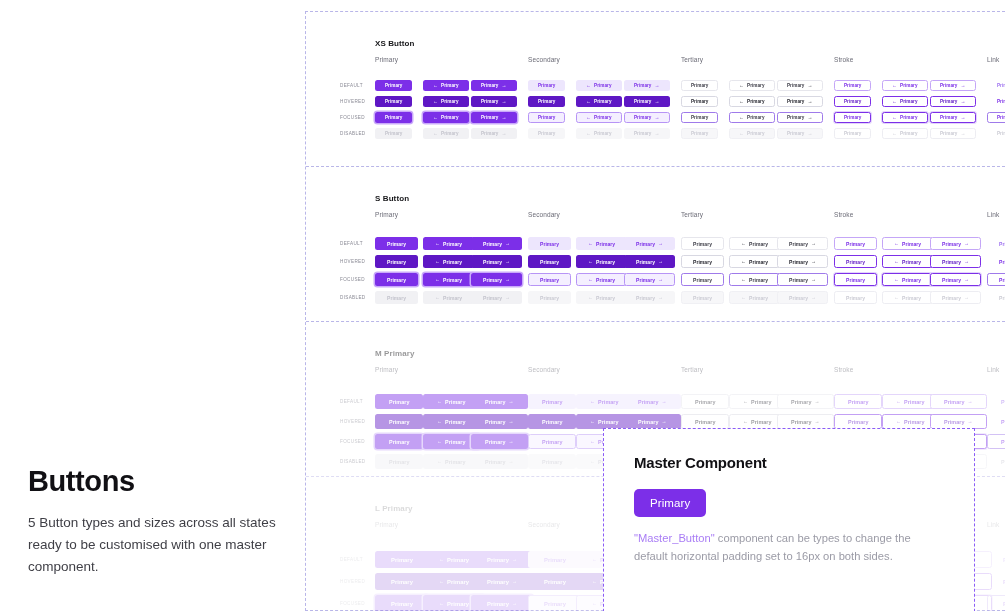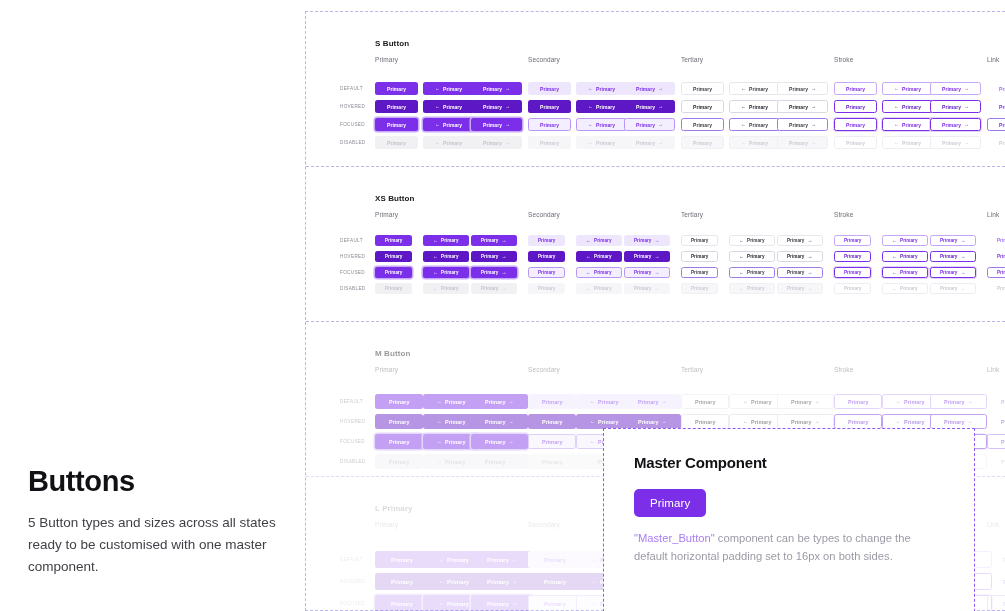--- a/index.html
+++ b/index.html
@@ -137,20 +137,222 @@
 <body>
 
 <div class="page">
 
   <div class="info-panel">
     <div class="info-title">Buttons</div>
     <div class="info-desc">5 Button types and sizes across all states ready to be customised with one master component.</div>
   </div>
 
   <div class="canvas" id="canvas">
+      <div class="section sec-xs " style="height: 155px;">
+        <div class="sec-title">XS Button</div>
+        <div class="grid">
+          <div class="col-head" style="left: 69px; top: 0px;">Primary</div>
+          <div class="col-head" style="left: 222px; top: 0px;">Secondary</div>
+          <div class="col-head" style="left: 375px; top: 0px;">Tertiary</div>
+          <div class="col-head" style="left: 528px; top: 0px;">Stroke</div>
+          <div class="col-head" style="left: 681px; top: 0px;">Link</div>
+          <div class="state-label" style="top: 26.5px;">DEFAULT</div>
+          <div class="btn v-primary s-default" style="left: 69px; top: 24px; height: 11px; font-size: 4.6px; padding: 0px 9px; min-width: 34px;">
+            <span>Primary</span>
+          </div>
+          <div class="btn v-primary s-default" style="left: 117px; top: 24px; height: 11px; font-size: 4.6px; padding: 0px 9px; min-width: 34px;">
+            <span class="ico">←</span>
+            <span>Primary</span>
+          </div>
+          <div class="btn v-primary s-default" style="left: 165px; top: 24px; height: 11px; font-size: 4.6px; padding: 0px 9px; min-width: 34px;">
+            <span>Primary</span>
+            <span class="ico">→</span>
+          </div>
+          <div class="btn v-secondary s-default" style="left: 222px; top: 24px; height: 11px; font-size: 4.6px; padding: 0px 9px; min-width: 34px;">
+            <span>Primary</span>
+          </div>
+          <div class="btn v-secondary s-default" style="left: 270px; top: 24px; height: 11px; font-size: 4.6px; padding: 0px 9px; min-width: 34px;">
+            <span class="ico">←</span>
+            <span>Primary</span>
+          </div>
+          <div class="btn v-secondary s-default" style="left: 318px; top: 24px; height: 11px; font-size: 4.6px; padding: 0px 9px; min-width: 34px;">
+            <span>Primary</span>
+            <span class="ico">→</span>
+          </div>
+          <div class="btn v-tertiary s-default" style="left: 375px; top: 24px; height: 11px; font-size: 4.6px; padding: 0px 9px; min-width: 34px;">
+            <span>Primary</span>
+          </div>
+          <div class="btn v-tertiary s-default" style="left: 423px; top: 24px; height: 11px; font-size: 4.6px; padding: 0px 9px; min-width: 34px;">
+            <span class="ico">←</span>
+            <span>Primary</span>
+          </div>
+          <div class="btn v-tertiary s-default" style="left: 471px; top: 24px; height: 11px; font-size: 4.6px; padding: 0px 9px; min-width: 34px;">
+            <span>Primary</span>
+            <span class="ico">→</span>
+          </div>
+          <div class="btn v-stroke s-default" style="left: 528px; top: 24px; height: 11px; font-size: 4.6px; padding: 0px 9px; min-width: 34px;">
+            <span>Primary</span>
+          </div>
+          <div class="btn v-stroke s-default" style="left: 576px; top: 24px; height: 11px; font-size: 4.6px; padding: 0px 9px; min-width: 34px;">
+            <span class="ico">←</span>
+            <span>Primary</span>
+          </div>
+          <div class="btn v-stroke s-default" style="left: 624px; top: 24px; height: 11px; font-size: 4.6px; padding: 0px 9px; min-width: 34px;">
+            <span>Primary</span>
+            <span class="ico">→</span>
+          </div>
+          <div class="btn v-link s-default" style="left: 681px; top: 24px; height: 11px; font-size: 4.6px; padding: 0px 9px; min-width: 34px;">
+            <span>Primary</span>
+          </div>
+          <div class="state-label" style="top: 42.5px;">HOVERED</div>
+          <div class="btn v-primary s-hovered" style="left: 69px; top: 40px; height: 11px; font-size: 4.6px; padding: 0px 9px; min-width: 34px;">
+            <span>Primary</span>
+          </div>
+          <div class="btn v-primary s-hovered" style="left: 117px; top: 40px; height: 11px; font-size: 4.6px; padding: 0px 9px; min-width: 34px;">
+            <span class="ico">←</span>
+            <span>Primary</span>
+          </div>
+          <div class="btn v-primary s-hovered" style="left: 165px; top: 40px; height: 11px; font-size: 4.6px; padding: 0px 9px; min-width: 34px;">
+            <span>Primary</span>
+            <span class="ico">→</span>
+          </div>
+          <div class="btn v-secondary s-hovered" style="left: 222px; top: 40px; height: 11px; font-size: 4.6px; padding: 0px 9px; min-width: 34px;">
+            <span>Primary</span>
+          </div>
+          <div class="btn v-secondary s-hovered" style="left: 270px; top: 40px; height: 11px; font-size: 4.6px; padding: 0px 9px; min-width: 34px;">
+            <span class="ico">←</span>
+            <span>Primary</span>
+          </div>
+          <div class="btn v-secondary s-hovered" style="left: 318px; top: 40px; height: 11px; font-size: 4.6px; padding: 0px 9px; min-width: 34px;">
+            <span>Primary</span>
+            <span class="ico">→</span>
+          </div>
+          <div class="btn v-tertiary s-hovered" style="left: 375px; top: 40px; height: 11px; font-size: 4.6px; padding: 0px 9px; min-width: 34px;">
+            <span>Primary</span>
+          </div>
+          <div class="btn v-tertiary s-hovered" style="left: 423px; top: 40px; height: 11px; font-size: 4.6px; padding: 0px 9px; min-width: 34px;">
+            <span class="ico">←</span>
+            <span>Primary</span>
+          </div>
+          <div class="btn v-tertiary s-hovered" style="left: 471px; top: 40px; height: 11px; font-size: 4.6px; padding: 0px 9px; min-width: 34px;">
+            <span>Primary</span>
+            <span class="ico">→</span>
+          </div>
+          <div class="btn v-stroke s-hovered" style="left: 528px; top: 40px; height: 11px; font-size: 4.6px; padding: 0px 9px; min-width: 34px;">
+            <span>Primary</span>
+          </div>
+          <div class="btn v-stroke s-hovered" style="left: 576px; top: 40px; height: 11px; font-size: 4.6px; padding: 0px 9px; min-width: 34px;">
+            <span class="ico">←</span>
+            <span>Primary</span>
+          </div>
+          <div class="btn v-stroke s-hovered" style="left: 624px; top: 40px; height: 11px; font-size: 4.6px; padding: 0px 9px; min-width: 34px;">
+            <span>Primary</span>
+            <span class="ico">→</span>
+          </div>
+          <div class="btn v-link s-hovered" style="left: 681px; top: 40px; height: 11px; font-size: 4.6px; padding: 0px 9px; min-width: 34px;">
+            <span>Primary</span>
+          </div>
+          <div class="state-label" style="top: 58.5px;">FOCUSED</div>
+          <div class="btn v-primary s-focused" style="left: 69px; top: 56px; height: 11px; font-size: 4.6px; padding: 0px 9px; min-width: 34px;">
+            <span>Primary</span>
+          </div>
+          <div class="btn v-primary s-focused" style="left: 117px; top: 56px; height: 11px; font-size: 4.6px; padding: 0px 9px; min-width: 34px;">
+            <span class="ico">←</span>
+            <span>Primary</span>
+          </div>
+          <div class="btn v-primary s-focused" style="left: 165px; top: 56px; height: 11px; font-size: 4.6px; padding: 0px 9px; min-width: 34px;">
+            <span>Primary</span>
+            <span class="ico">→</span>
+          </div>
+          <div class="btn v-secondary s-focused" style="left: 222px; top: 56px; height: 11px; font-size: 4.6px; padding: 0px 9px; min-width: 34px;">
+            <span>Primary</span>
+          </div>
+          <div class="btn v-secondary s-focused" style="left: 270px; top: 56px; height: 11px; font-size: 4.6px; padding: 0px 9px; min-width: 34px;">
+            <span class="ico">←</span>
+            <span>Primary</span>
+          </div>
+          <div class="btn v-secondary s-focused" style="left: 318px; top: 56px; height: 11px; font-size: 4.6px; padding: 0px 9px; min-width: 34px;">
+            <span>Primary</span>
+            <span class="ico">→</span>
+          </div>
+          <div class="btn v-tertiary s-focused" style="left: 375px; top: 56px; height: 11px; font-size: 4.6px; padding: 0px 9px; min-width: 34px;">
+            <span>Primary</span>
+          </div>
+          <div class="btn v-tertiary s-focused" style="left: 423px; top: 56px; height: 11px; font-size: 4.6px; padding: 0px 9px; min-width: 34px;">
+            <span class="ico">←</span>
+            <span>Primary</span>
+          </div>
+          <div class="btn v-tertiary s-focused" style="left: 471px; top: 56px; height: 11px; font-size: 4.6px; padding: 0px 9px; min-width: 34px;">
+            <span>Primary</span>
+            <span class="ico">→</span>
+          </div>
+          <div class="btn v-stroke s-focused" style="left: 528px; top: 56px; height: 11px; font-size: 4.6px; padding: 0px 9px; min-width: 34px;">
+            <span>Primary</span>
+          </div>
+          <div class="btn v-stroke s-focused" style="left: 576px; top: 56px; height: 11px; font-size: 4.6px; padding: 0px 9px; min-width: 34px;">
+            <span class="ico">←</span>
+            <span>Primary</span>
+          </div>
+          <div class="btn v-stroke s-focused" style="left: 624px; top: 56px; height: 11px; font-size: 4.6px; padding: 0px 9px; min-width: 34px;">
+            <span>Primary</span>
+            <span class="ico">→</span>
+          </div>
+          <div class="btn v-link s-focused" style="left: 681px; top: 56px; height: 11px; font-size: 4.6px; padding: 0px 9px; min-width: 34px;">
+            <span>Primary</span>
+          </div>
+          <div class="state-label" style="top: 74.5px;">DISABLED</div>
+          <div class="btn v-primary s-disabled" style="left: 69px; top: 72px; height: 11px; font-size: 4.6px; padding: 0px 9px; min-width: 34px;">
+            <span>Primary</span>
+          </div>
+          <div class="btn v-primary s-disabled" style="left: 117px; top: 72px; height: 11px; font-size: 4.6px; padding: 0px 9px; min-width: 34px;">
+            <span class="ico">←</span>
+            <span>Primary</span>
+          </div>
+          <div class="btn v-primary s-disabled" style="left: 165px; top: 72px; height: 11px; font-size: 4.6px; padding: 0px 9px; min-width: 34px;">
+            <span>Primary</span>
+            <span class="ico">→</span>
+          </div>
+          <div class="btn v-secondary s-disabled" style="left: 222px; top: 72px; height: 11px; font-size: 4.6px; padding: 0px 9px; min-width: 34px;">
+            <span>Primary</span>
+          </div>
+          <div class="btn v-secondary s-disabled" style="left: 270px; top: 72px; height: 11px; font-size: 4.6px; padding: 0px 9px; min-width: 34px;">
+            <span class="ico">←</span>
+            <span>Primary</span>
+          </div>
+          <div class="btn v-secondary s-disabled" style="left: 318px; top: 72px; height: 11px; font-size: 4.6px; padding: 0px 9px; min-width: 34px;">
+            <span>Primary</span>
+            <span class="ico">→</span>
+          </div>
+          <div class="btn v-tertiary s-disabled" style="left: 375px; top: 72px; height: 11px; font-size: 4.6px; padding: 0px 9px; min-width: 34px;">
+            <span>Primary</span>
+          </div>
+          <div class="btn v-tertiary s-disabled" style="left: 423px; top: 72px; height: 11px; font-size: 4.6px; padding: 0px 9px; min-width: 34px;">
+            <span class="ico">←</span>
+            <span>Primary</span>
+          </div>
+          <div class="btn v-tertiary s-disabled" style="left: 471px; top: 72px; height: 11px; font-size: 4.6px; padding: 0px 9px; min-width: 34px;">
+            <span>Primary</span>
+            <span class="ico">→</span>
+          </div>
+          <div class="btn v-stroke s-disabled" style="left: 528px; top: 72px; height: 11px; font-size: 4.6px; padding: 0px 9px; min-width: 34px;">
+            <span>Primary</span>
+          </div>
+          <div class="btn v-stroke s-disabled" style="left: 576px; top: 72px; height: 11px; font-size: 4.6px; padding: 0px 9px; min-width: 34px;">
+            <span class="ico">←</span>
+            <span>Primary</span>
+          </div>
+          <div class="btn v-stroke s-disabled" style="left: 624px; top: 72px; height: 11px; font-size: 4.6px; padding: 0px 9px; min-width: 34px;">
+            <span>Primary</span>
+            <span class="ico">→</span>
+          </div>
+          <div class="btn v-link s-disabled" style="left: 681px; top: 72px; height: 11px; font-size: 4.6px; padding: 0px 9px; min-width: 34px;">
+            <span>Primary</span>
+          </div>
+        </div>
+      </div>
       <div class="section sec-s " style="height: 155px;">
         <div class="sec-title">S Button</div>
         <div class="grid">
           <div class="col-head" style="left: 69px; top: 0px;">Primary</div>
           <div class="col-head" style="left: 222px; top: 0px;">Secondary</div>
           <div class="col-head" style="left: 375px; top: 0px;">Tertiary</div>
           <div class="col-head" style="left: 528px; top: 0px;">Stroke</div>
           <div class="col-head" style="left: 681px; top: 0px;">Link</div>
           <div class="state-label" style="top: 29.5px;">DEFAULT</div>
           <div class="btn v-primary s-default" style="left: 69px; top: 26px; height: 13px; font-size: 5px; padding: 0px 11px; min-width: 36px;">
@@ -339,224 +541,22 @@
           </div>
           <div class="btn v-stroke s-disabled" style="left: 624px; top: 80px; height: 13px; font-size: 5px; padding: 0px 11px; min-width: 36px;">
             <span>Primary</span>
             <span class="ico">→</span>
           </div>
           <div class="btn v-link s-disabled" style="left: 681px; top: 80px; height: 13px; font-size: 5px; padding: 0px 11px; min-width: 36px;">
             <span>Primary</span>
           </div>
         </div>
       </div>
-      <div class="section sec-xs " style="height: 155px;">
-        <div class="sec-title">XS Button</div>
-        <div class="grid">
-          <div class="col-head" style="left: 69px; top: 0px;">Primary</div>
-          <div class="col-head" style="left: 222px; top: 0px;">Secondary</div>
-          <div class="col-head" style="left: 375px; top: 0px;">Tertiary</div>
-          <div class="col-head" style="left: 528px; top: 0px;">Stroke</div>
-          <div class="col-head" style="left: 681px; top: 0px;">Link</div>
-          <div class="state-label" style="top: 26.5px;">DEFAULT</div>
-          <div class="btn v-primary s-default" style="left: 69px; top: 24px; height: 11px; font-size: 4.6px; padding: 0px 9px; min-width: 34px;">
-            <span>Primary</span>
-          </div>
-          <div class="btn v-primary s-default" style="left: 117px; top: 24px; height: 11px; font-size: 4.6px; padding: 0px 9px; min-width: 34px;">
-            <span class="ico">←</span>
-            <span>Primary</span>
-          </div>
-          <div class="btn v-primary s-default" style="left: 165px; top: 24px; height: 11px; font-size: 4.6px; padding: 0px 9px; min-width: 34px;">
-            <span>Primary</span>
-            <span class="ico">→</span>
-          </div>
-          <div class="btn v-secondary s-default" style="left: 222px; top: 24px; height: 11px; font-size: 4.6px; padding: 0px 9px; min-width: 34px;">
-            <span>Primary</span>
-          </div>
-          <div class="btn v-secondary s-default" style="left: 270px; top: 24px; height: 11px; font-size: 4.6px; padding: 0px 9px; min-width: 34px;">
-            <span class="ico">←</span>
-            <span>Primary</span>
-          </div>
-          <div class="btn v-secondary s-default" style="left: 318px; top: 24px; height: 11px; font-size: 4.6px; padding: 0px 9px; min-width: 34px;">
-            <span>Primary</span>
-            <span class="ico">→</span>
-          </div>
-          <div class="btn v-tertiary s-default" style="left: 375px; top: 24px; height: 11px; font-size: 4.6px; padding: 0px 9px; min-width: 34px;">
-            <span>Primary</span>
-          </div>
-          <div class="btn v-tertiary s-default" style="left: 423px; top: 24px; height: 11px; font-size: 4.6px; padding: 0px 9px; min-width: 34px;">
-            <span class="ico">←</span>
-            <span>Primary</span>
-          </div>
-          <div class="btn v-tertiary s-default" style="left: 471px; top: 24px; height: 11px; font-size: 4.6px; padding: 0px 9px; min-width: 34px;">
-            <span>Primary</span>
-            <span class="ico">→</span>
-          </div>
-          <div class="btn v-stroke s-default" style="left: 528px; top: 24px; height: 11px; font-size: 4.6px; padding: 0px 9px; min-width: 34px;">
-            <span>Primary</span>
-          </div>
-          <div class="btn v-stroke s-default" style="left: 576px; top: 24px; height: 11px; font-size: 4.6px; padding: 0px 9px; min-width: 34px;">
-            <span class="ico">←</span>
-            <span>Primary</span>
-          </div>
-          <div class="btn v-stroke s-default" style="left: 624px; top: 24px; height: 11px; font-size: 4.6px; padding: 0px 9px; min-width: 34px;">
-            <span>Primary</span>
-            <span class="ico">→</span>
-          </div>
-          <div class="btn v-link s-default" style="left: 681px; top: 24px; height: 11px; font-size: 4.6px; padding: 0px 9px; min-width: 34px;">
-            <span>Primary</span>
-          </div>
-          <div class="state-label" style="top: 42.5px;">HOVERED</div>
-          <div class="btn v-primary s-hovered" style="left: 69px; top: 40px; height: 11px; font-size: 4.6px; padding: 0px 9px; min-width: 34px;">
-            <span>Primary</span>
-          </div>
-          <div class="btn v-primary s-hovered" style="left: 117px; top: 40px; height: 11px; font-size: 4.6px; padding: 0px 9px; min-width: 34px;">
-            <span class="ico">←</span>
-            <span>Primary</span>
-          </div>
-          <div class="btn v-primary s-hovered" style="left: 165px; top: 40px; height: 11px; font-size: 4.6px; padding: 0px 9px; min-width: 34px;">
-            <span>Primary</span>
-            <span class="ico">→</span>
-          </div>
-          <div class="btn v-secondary s-hovered" style="left: 222px; top: 40px; height: 11px; font-size: 4.6px; padding: 0px 9px; min-width: 34px;">
-            <span>Primary</span>
-          </div>
-          <div class="btn v-secondary s-hovered" style="left: 270px; top: 40px; height: 11px; font-size: 4.6px; padding: 0px 9px; min-width: 34px;">
-            <span class="ico">←</span>
-            <span>Primary</span>
-          </div>
-          <div class="btn v-secondary s-hovered" style="left: 318px; top: 40px; height: 11px; font-size: 4.6px; padding: 0px 9px; min-width: 34px;">
-            <span>Primary</span>
-            <span class="ico">→</span>
-          </div>
-          <div class="btn v-tertiary s-hovered" style="left: 375px; top: 40px; height: 11px; font-size: 4.6px; padding: 0px 9px; min-width: 34px;">
-            <span>Primary</span>
-          </div>
-          <div class="btn v-tertiary s-hovered" style="left: 423px; top: 40px; height: 11px; font-size: 4.6px; padding: 0px 9px; min-width: 34px;">
-            <span class="ico">←</span>
-            <span>Primary</span>
-          </div>
-          <div class="btn v-tertiary s-hovered" style="left: 471px; top: 40px; height: 11px; font-size: 4.6px; padding: 0px 9px; min-width: 34px;">
-            <span>Primary</span>
-            <span class="ico">→</span>
-          </div>
-          <div class="btn v-stroke s-hovered" style="left: 528px; top: 40px; height: 11px; font-size: 4.6px; padding: 0px 9px; min-width: 34px;">
-            <span>Primary</span>
-          </div>
-          <div class="btn v-stroke s-hovered" style="left: 576px; top: 40px; height: 11px; font-size: 4.6px; padding: 0px 9px; min-width: 34px;">
-            <span class="ico">←</span>
-            <span>Primary</span>
-          </div>
-          <div class="btn v-stroke s-hovered" style="left: 624px; top: 40px; height: 11px; font-size: 4.6px; padding: 0px 9px; min-width: 34px;">
-            <span>Primary</span>
-            <span class="ico">→</span>
-          </div>
-          <div class="btn v-link s-hovered" style="left: 681px; top: 40px; height: 11px; font-size: 4.6px; padding: 0px 9px; min-width: 34px;">
-            <span>Primary</span>
-          </div>
-          <div class="state-label" style="top: 58.5px;">FOCUSED</div>
-          <div class="btn v-primary s-focused" style="left: 69px; top: 56px; height: 11px; font-size: 4.6px; padding: 0px 9px; min-width: 34px;">
-            <span>Primary</span>
-          </div>
-          <div class="btn v-primary s-focused" style="left: 117px; top: 56px; height: 11px; font-size: 4.6px; padding: 0px 9px; min-width: 34px;">
-            <span class="ico">←</span>
-            <span>Primary</span>
-          </div>
-          <div class="btn v-primary s-focused" style="left: 165px; top: 56px; height: 11px; font-size: 4.6px; padding: 0px 9px; min-width: 34px;">
-            <span>Primary</span>
-            <span class="ico">→</span>
-          </div>
-          <div class="btn v-secondary s-focused" style="left: 222px; top: 56px; height: 11px; font-size: 4.6px; padding: 0px 9px; min-width: 34px;">
-            <span>Primary</span>
-          </div>
-          <div class="btn v-secondary s-focused" style="left: 270px; top: 56px; height: 11px; font-size: 4.6px; padding: 0px 9px; min-width: 34px;">
-            <span class="ico">←</span>
-            <span>Primary</span>
-          </div>
-          <div class="btn v-secondary s-focused" style="left: 318px; top: 56px; height: 11px; font-size: 4.6px; padding: 0px 9px; min-width: 34px;">
-            <span>Primary</span>
-            <span class="ico">→</span>
-          </div>
-          <div class="btn v-tertiary s-focused" style="left: 375px; top: 56px; height: 11px; font-size: 4.6px; padding: 0px 9px; min-width: 34px;">
-            <span>Primary</span>
-          </div>
-          <div class="btn v-tertiary s-focused" style="left: 423px; top: 56px; height: 11px; font-size: 4.6px; padding: 0px 9px; min-width: 34px;">
-            <span class="ico">←</span>
-            <span>Primary</span>
-          </div>
-          <div class="btn v-tertiary s-focused" style="left: 471px; top: 56px; height: 11px; font-size: 4.6px; padding: 0px 9px; min-width: 34px;">
-            <span>Primary</span>
-            <span class="ico">→</span>
-          </div>
-          <div class="btn v-stroke s-focused" style="left: 528px; top: 56px; height: 11px; font-size: 4.6px; padding: 0px 9px; min-width: 34px;">
-            <span>Primary</span>
-          </div>
-          <div class="btn v-stroke s-focused" style="left: 576px; top: 56px; height: 11px; font-size: 4.6px; padding: 0px 9px; min-width: 34px;">
-            <span class="ico">←</span>
-            <span>Primary</span>
-          </div>
-          <div class="btn v-stroke s-focused" style="left: 624px; top: 56px; height: 11px; font-size: 4.6px; padding: 0px 9px; min-width: 34px;">
-            <span>Primary</span>
-            <span class="ico">→</span>
-          </div>
-          <div class="btn v-link s-focused" style="left: 681px; top: 56px; height: 11px; font-size: 4.6px; padding: 0px 9px; min-width: 34px;">
-            <span>Primary</span>
-          </div>
-          <div class="state-label" style="top: 74.5px;">DISABLED</div>
-          <div class="btn v-primary s-disabled" style="left: 69px; top: 72px; height: 11px; font-size: 4.6px; padding: 0px 9px; min-width: 34px;">
-            <span>Primary</span>
-          </div>
-          <div class="btn v-primary s-disabled" style="left: 117px; top: 72px; height: 11px; font-size: 4.6px; padding: 0px 9px; min-width: 34px;">
-            <span class="ico">←</span>
-            <span>Primary</span>
-          </div>
-          <div class="btn v-primary s-disabled" style="left: 165px; top: 72px; height: 11px; font-size: 4.6px; padding: 0px 9px; min-width: 34px;">
-            <span>Primary</span>
-            <span class="ico">→</span>
-          </div>
-          <div class="btn v-secondary s-disabled" style="left: 222px; top: 72px; height: 11px; font-size: 4.6px; padding: 0px 9px; min-width: 34px;">
-            <span>Primary</span>
-          </div>
-          <div class="btn v-secondary s-disabled" style="left: 270px; top: 72px; height: 11px; font-size: 4.6px; padding: 0px 9px; min-width: 34px;">
-            <span class="ico">←</span>
-            <span>Primary</span>
-          </div>
-          <div class="btn v-secondary s-disabled" style="left: 318px; top: 72px; height: 11px; font-size: 4.6px; padding: 0px 9px; min-width: 34px;">
-            <span>Primary</span>
-            <span class="ico">→</span>
-          </div>
-          <div class="btn v-tertiary s-disabled" style="left: 375px; top: 72px; height: 11px; font-size: 4.6px; padding: 0px 9px; min-width: 34px;">
-            <span>Primary</span>
-          </div>
-          <div class="btn v-tertiary s-disabled" style="left: 423px; top: 72px; height: 11px; font-size: 4.6px; padding: 0px 9px; min-width: 34px;">
-            <span class="ico">←</span>
-            <span>Primary</span>
-          </div>
-          <div class="btn v-tertiary s-disabled" style="left: 471px; top: 72px; height: 11px; font-size: 4.6px; padding: 0px 9px; min-width: 34px;">
-            <span>Primary</span>
-            <span class="ico">→</span>
-          </div>
-          <div class="btn v-stroke s-disabled" style="left: 528px; top: 72px; height: 11px; font-size: 4.6px; padding: 0px 9px; min-width: 34px;">
-            <span>Primary</span>
-          </div>
-          <div class="btn v-stroke s-disabled" style="left: 576px; top: 72px; height: 11px; font-size: 4.6px; padding: 0px 9px; min-width: 34px;">
-            <span class="ico">←</span>
-            <span>Primary</span>
-          </div>
-          <div class="btn v-stroke s-disabled" style="left: 624px; top: 72px; height: 11px; font-size: 4.6px; padding: 0px 9px; min-width: 34px;">
-            <span>Primary</span>
-            <span class="ico">→</span>
-          </div>
-          <div class="btn v-link s-disabled" style="left: 681px; top: 72px; height: 11px; font-size: 4.6px; padding: 0px 9px; min-width: 34px;">
-            <span>Primary</span>
-          </div>
-        </div>
-      </div>
       <div class="section sec-m faded" style="height: 155px;">
-        <div class="sec-title">M Button</div>
+        <div class="sec-title">M Primary</div>
         <div class="grid">
           <div class="col-head" style="left: 69px; top: 0px;">Primary</div>
           <div class="col-head" style="left: 222px; top: 0px;">Secondary</div>
           <div class="col-head" style="left: 375px; top: 0px;">Tertiary</div>
           <div class="col-head" style="left: 528px; top: 0px;">Stroke</div>
           <div class="col-head" style="left: 681px; top: 0px;">Link</div>
           <div class="state-label" style="top: 32.5px;">DEFAULT</div>
           <div class="btn v-primary s-default" style="left: 69px; top: 28px; height: 15px; font-size: 5.4px; padding: 0px 13px; min-width: 38px;">
             <span>Primary</span>
           </div>

